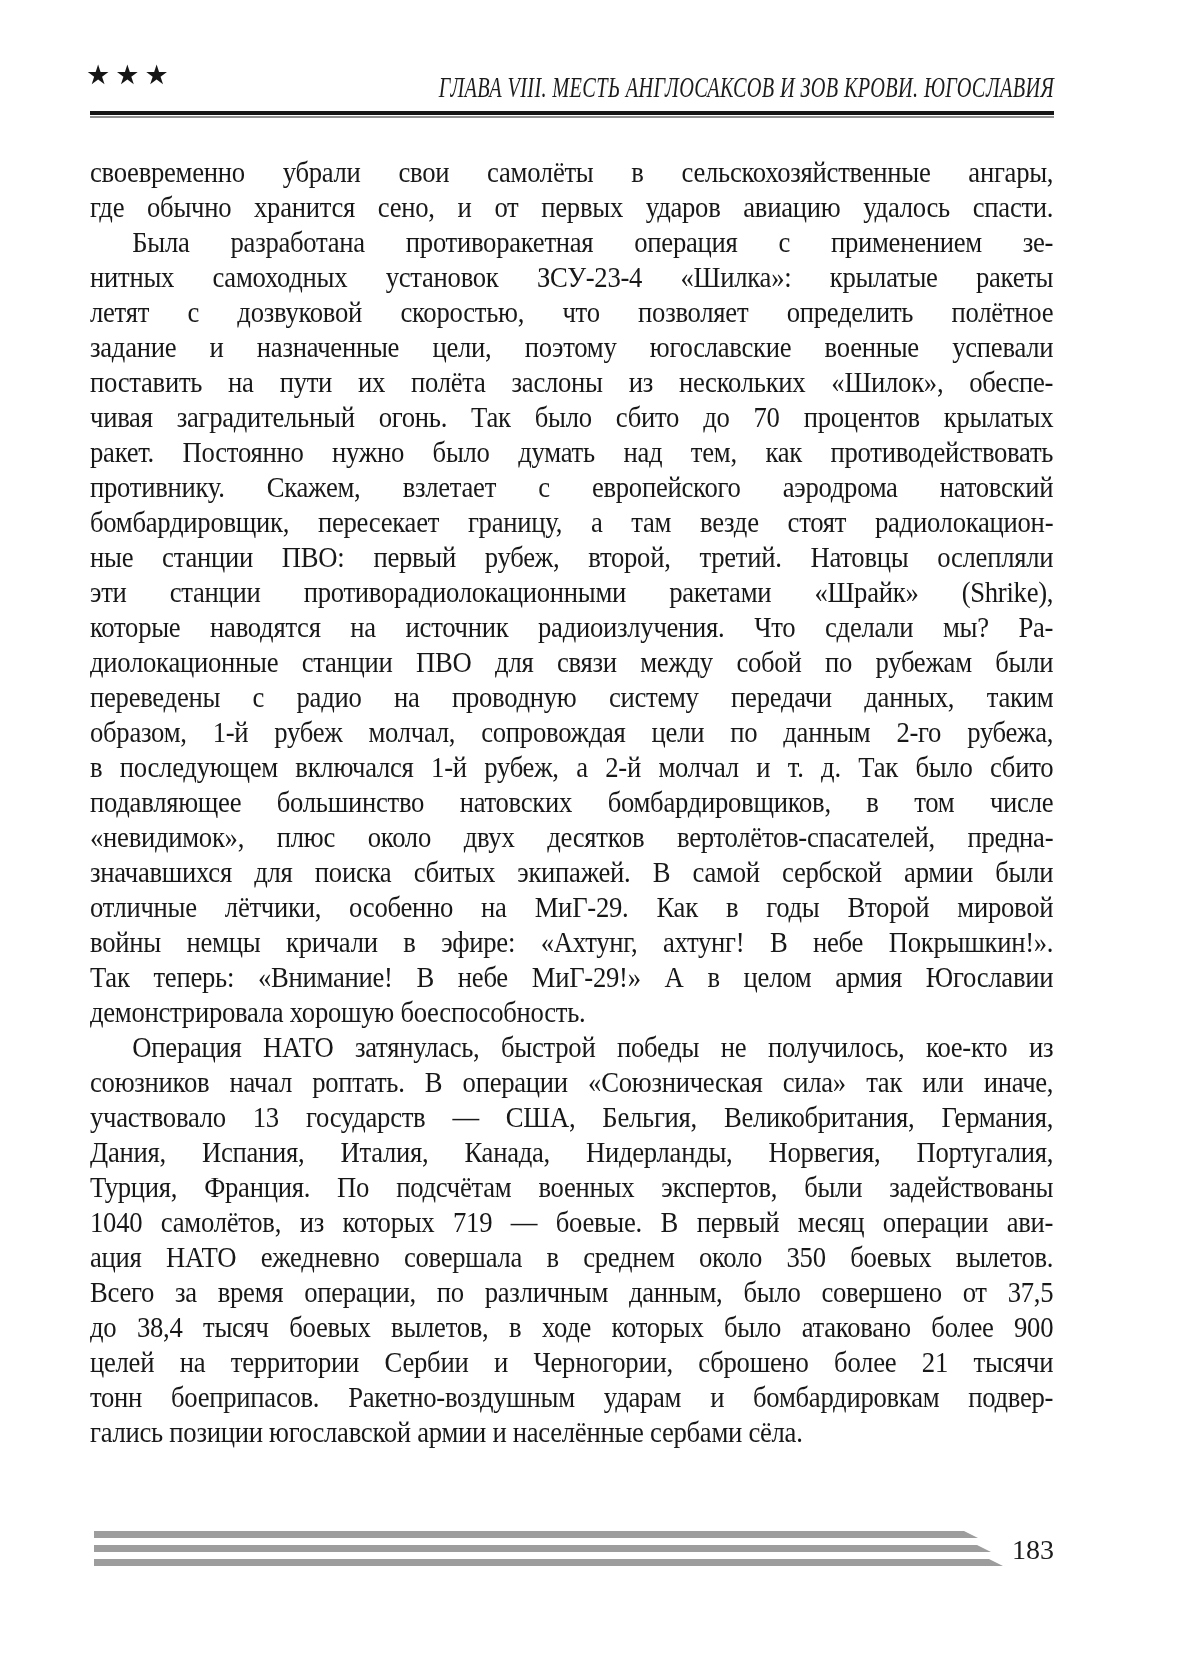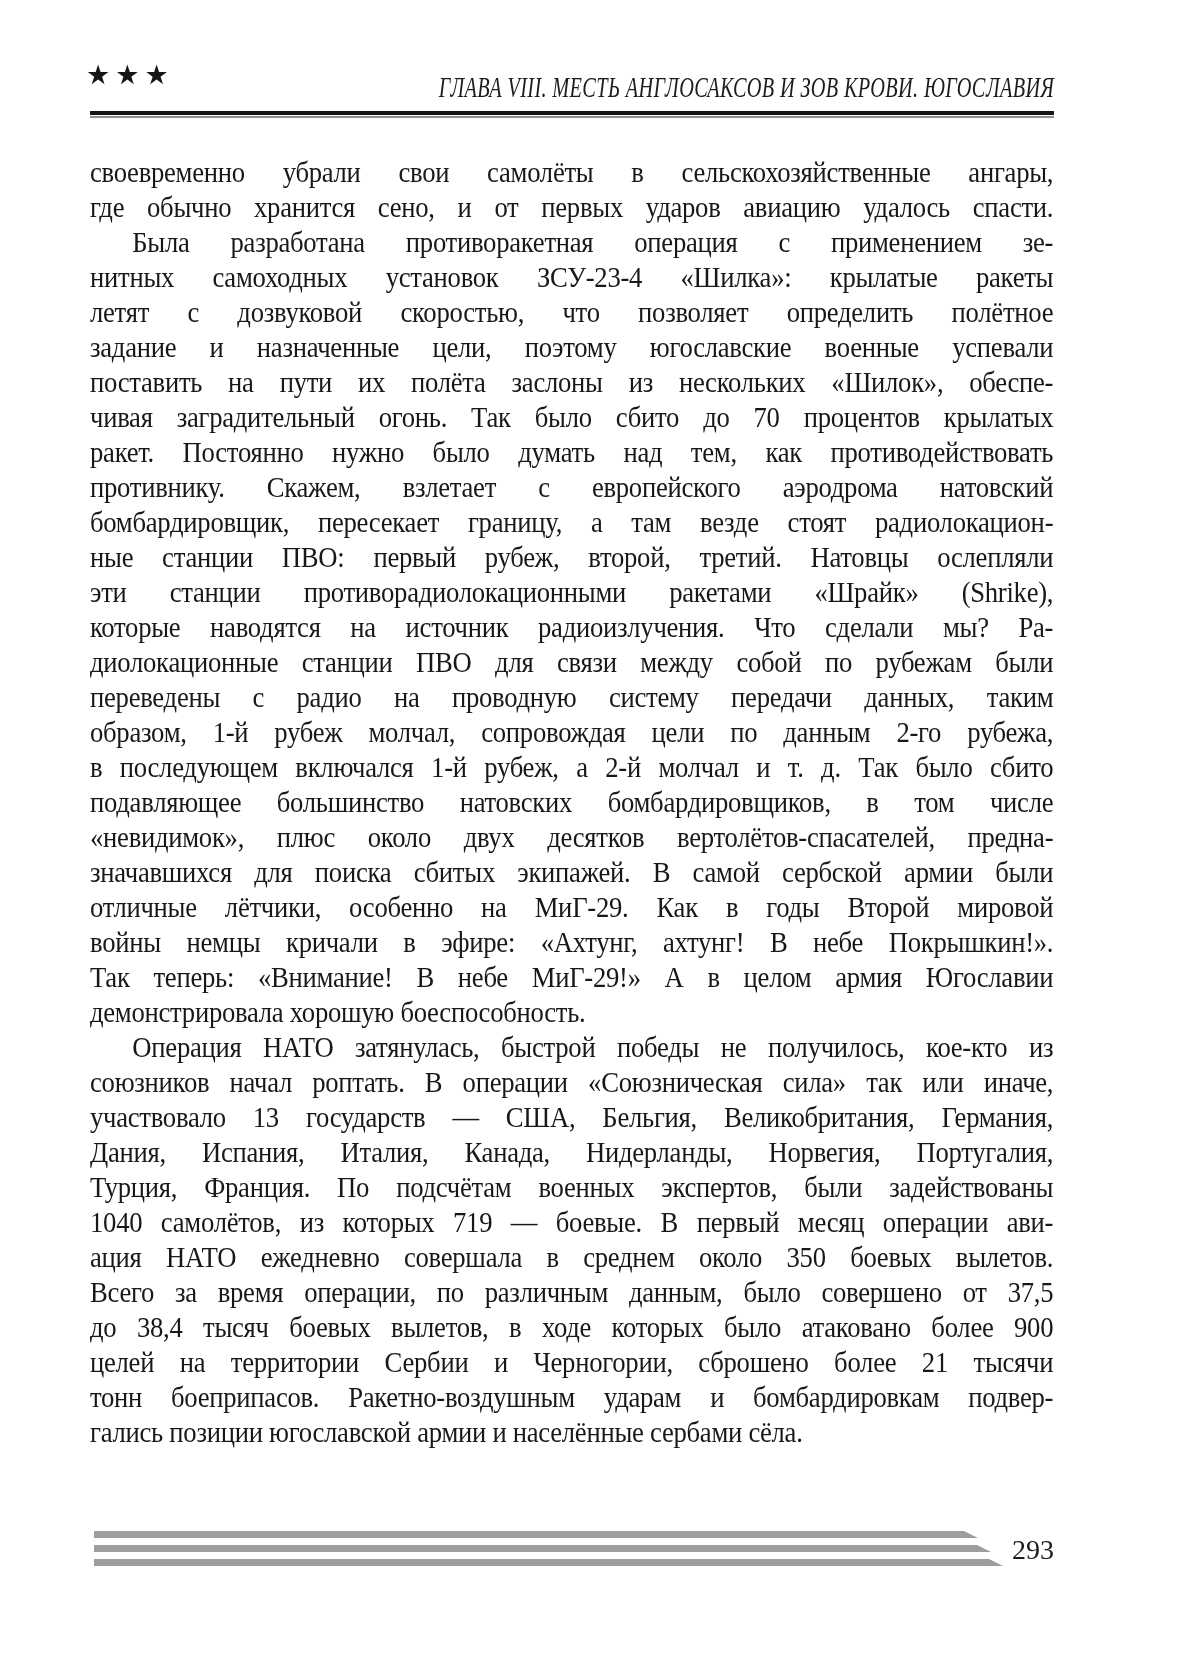--- a/index.html
+++ b/index.html
@@ -149,16 +149,16 @@
       <div class="line">до 38,4 тысяч боевых вылетов, в ходе которых было атаковано более 900</div>
       <div class="line">целей на территории Сербии и Черногории, сброшено более 21 тысячи</div>
       <div class="line">тонн боеприпасов. Ракетно-воздушным ударам и бомбардировкам подвер-</div>
       <div class="line short">гались позиции югославской армии и населённые сербами сёла.</div>
     </div>
 
   <div>
     <div class="footer-bar b1" style="background: rgb(157, 157, 157);"></div>
     <div class="footer-bar b2" style="background: rgb(157, 157, 157);"></div>
     <div class="footer-bar b3" style="background: rgb(157, 157, 157);"></div>
-    <span class="page-number">293</span>
+    <span class="page-number">183</span>
   </div>
 
 </div>
 
 </body></html>

